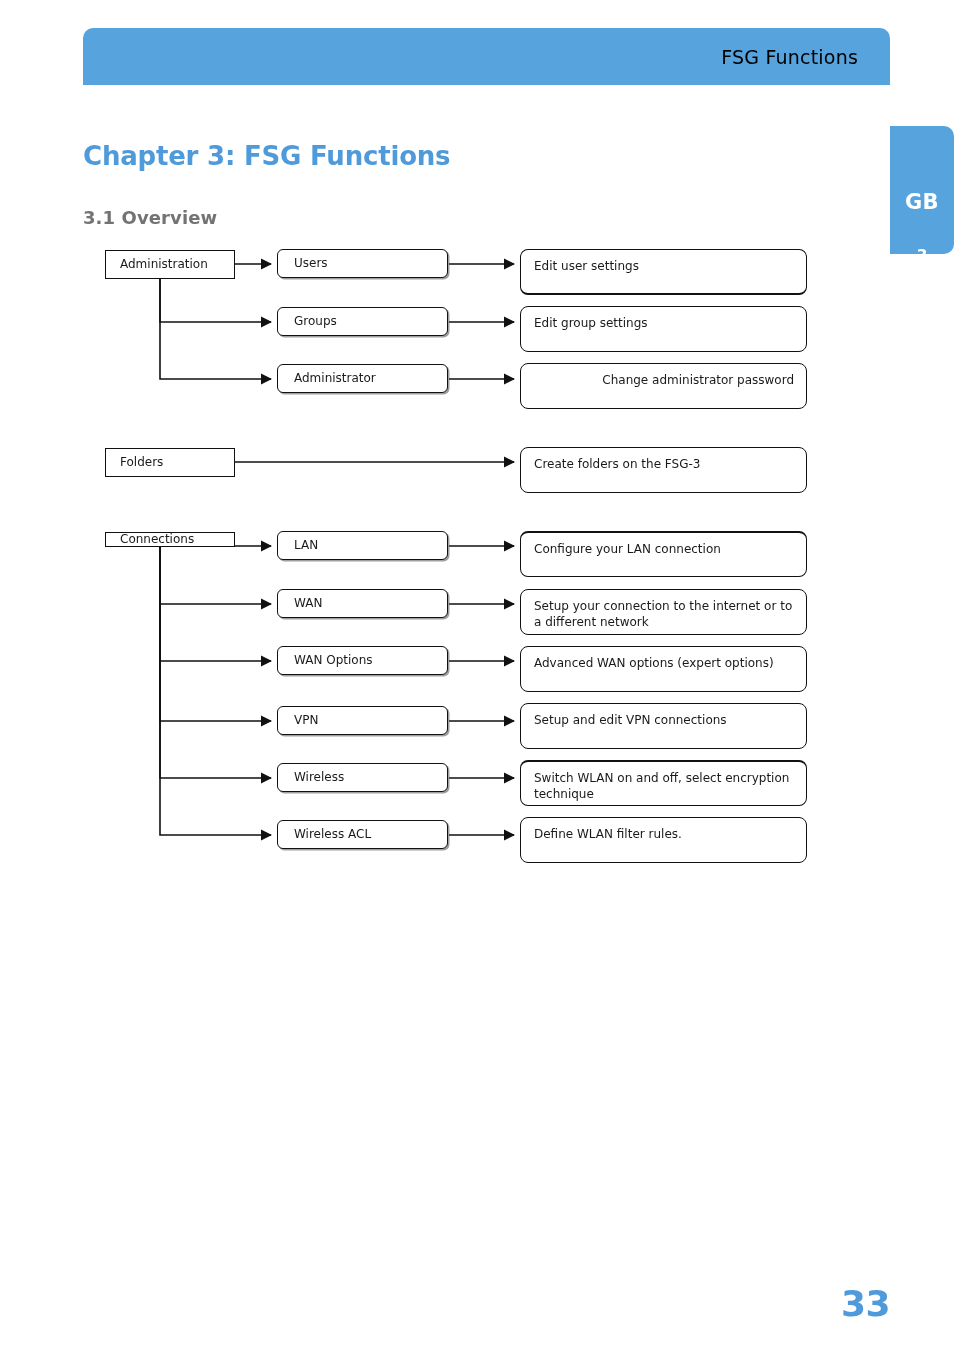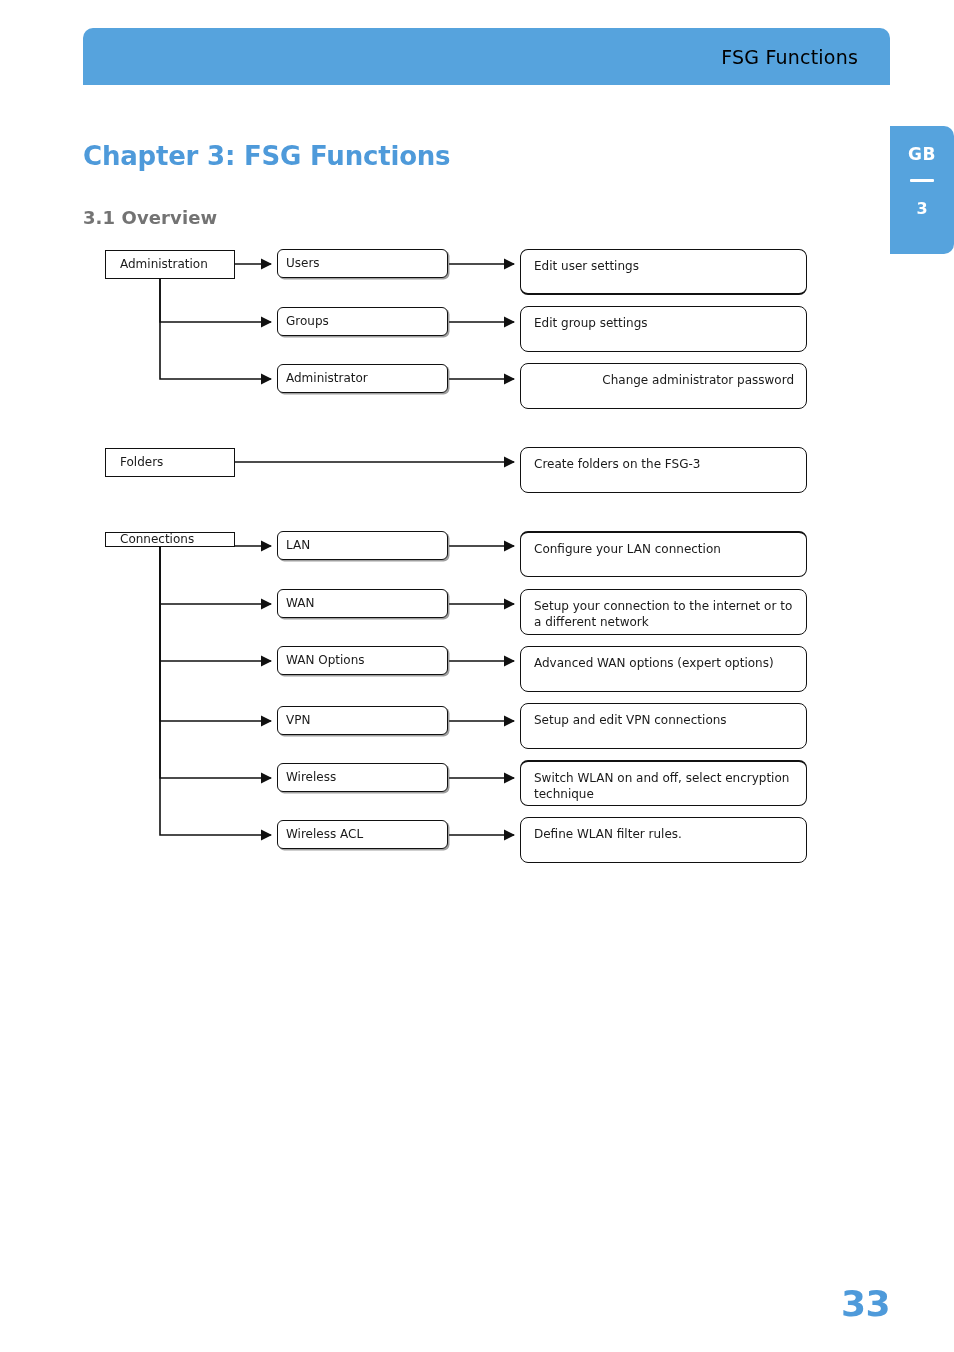--- a/index.html
+++ b/index.html
@@ -48,23 +48,24 @@
     border-radius: 0 10px 10px 0;
     display: flex;
     flex-direction: column;
     align-items: center;
     justify-content: flex-start;
     padding-top: 18px;
     box-sizing: border-box;
   }
   .side-tab .tab-lang {
     color: #ffffff;
-    font-size: 17px;
+    font-size: 21px;
     font-weight: bold;
     letter-spacing: 0.5px;
+    margin-top: 46px;
   }
   .side-tab .tab-divider {
     width: 24px;
     height: 3px;
     background: #ffffff;
     margin: 15px 0 17px 0;
     border-radius: 1px;
   }
   .side-tab .tab-chapter {
     color: #ffffff;
@@ -118,21 +119,21 @@
   .node.level1 {
     border-radius: 0;
     display: flex;
     align-items: center;
     padding-left: 14px;
   }
   .node.level2 {
     border-radius: 6px;
     display: flex;
     align-items: center;
-    padding-left: 8px;
+    padding-left: 16px;
     box-shadow: 1.5px 1.5px 0 rgba(80,80,80,0.55);
   }
   .node.level3 {
     border-radius: 8px;
     padding: 9px 12px 0 13px;
   }
   .node.level3.thick-top { border-top-width: 2.6px; }
   .node.level3.thick-bottom { border-bottom-width: 2.6px; }
 
   

